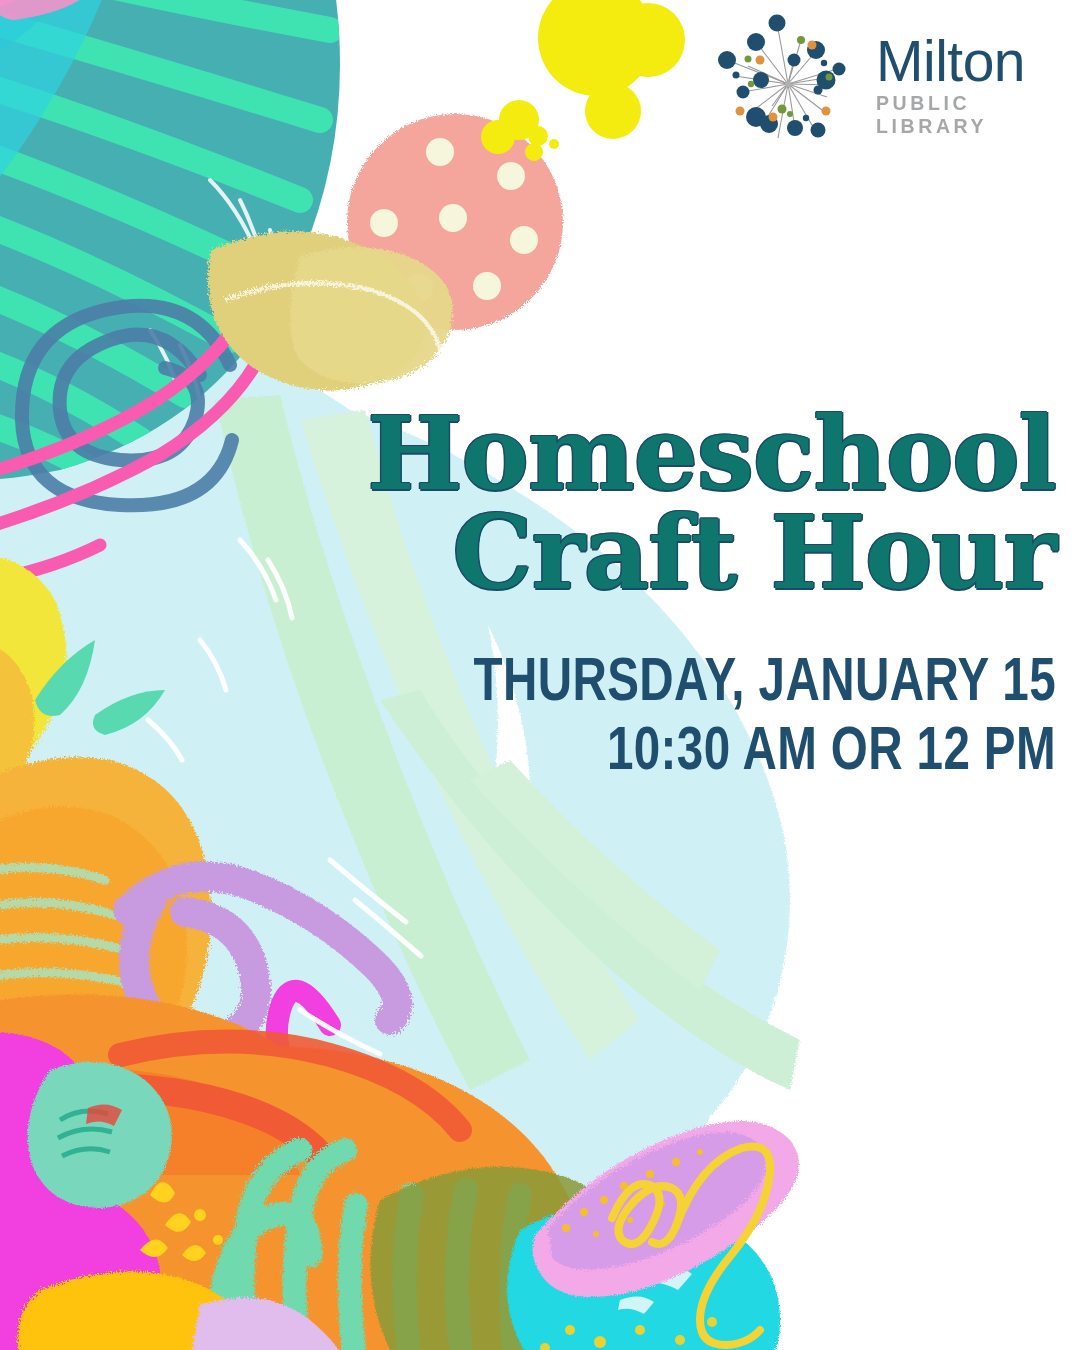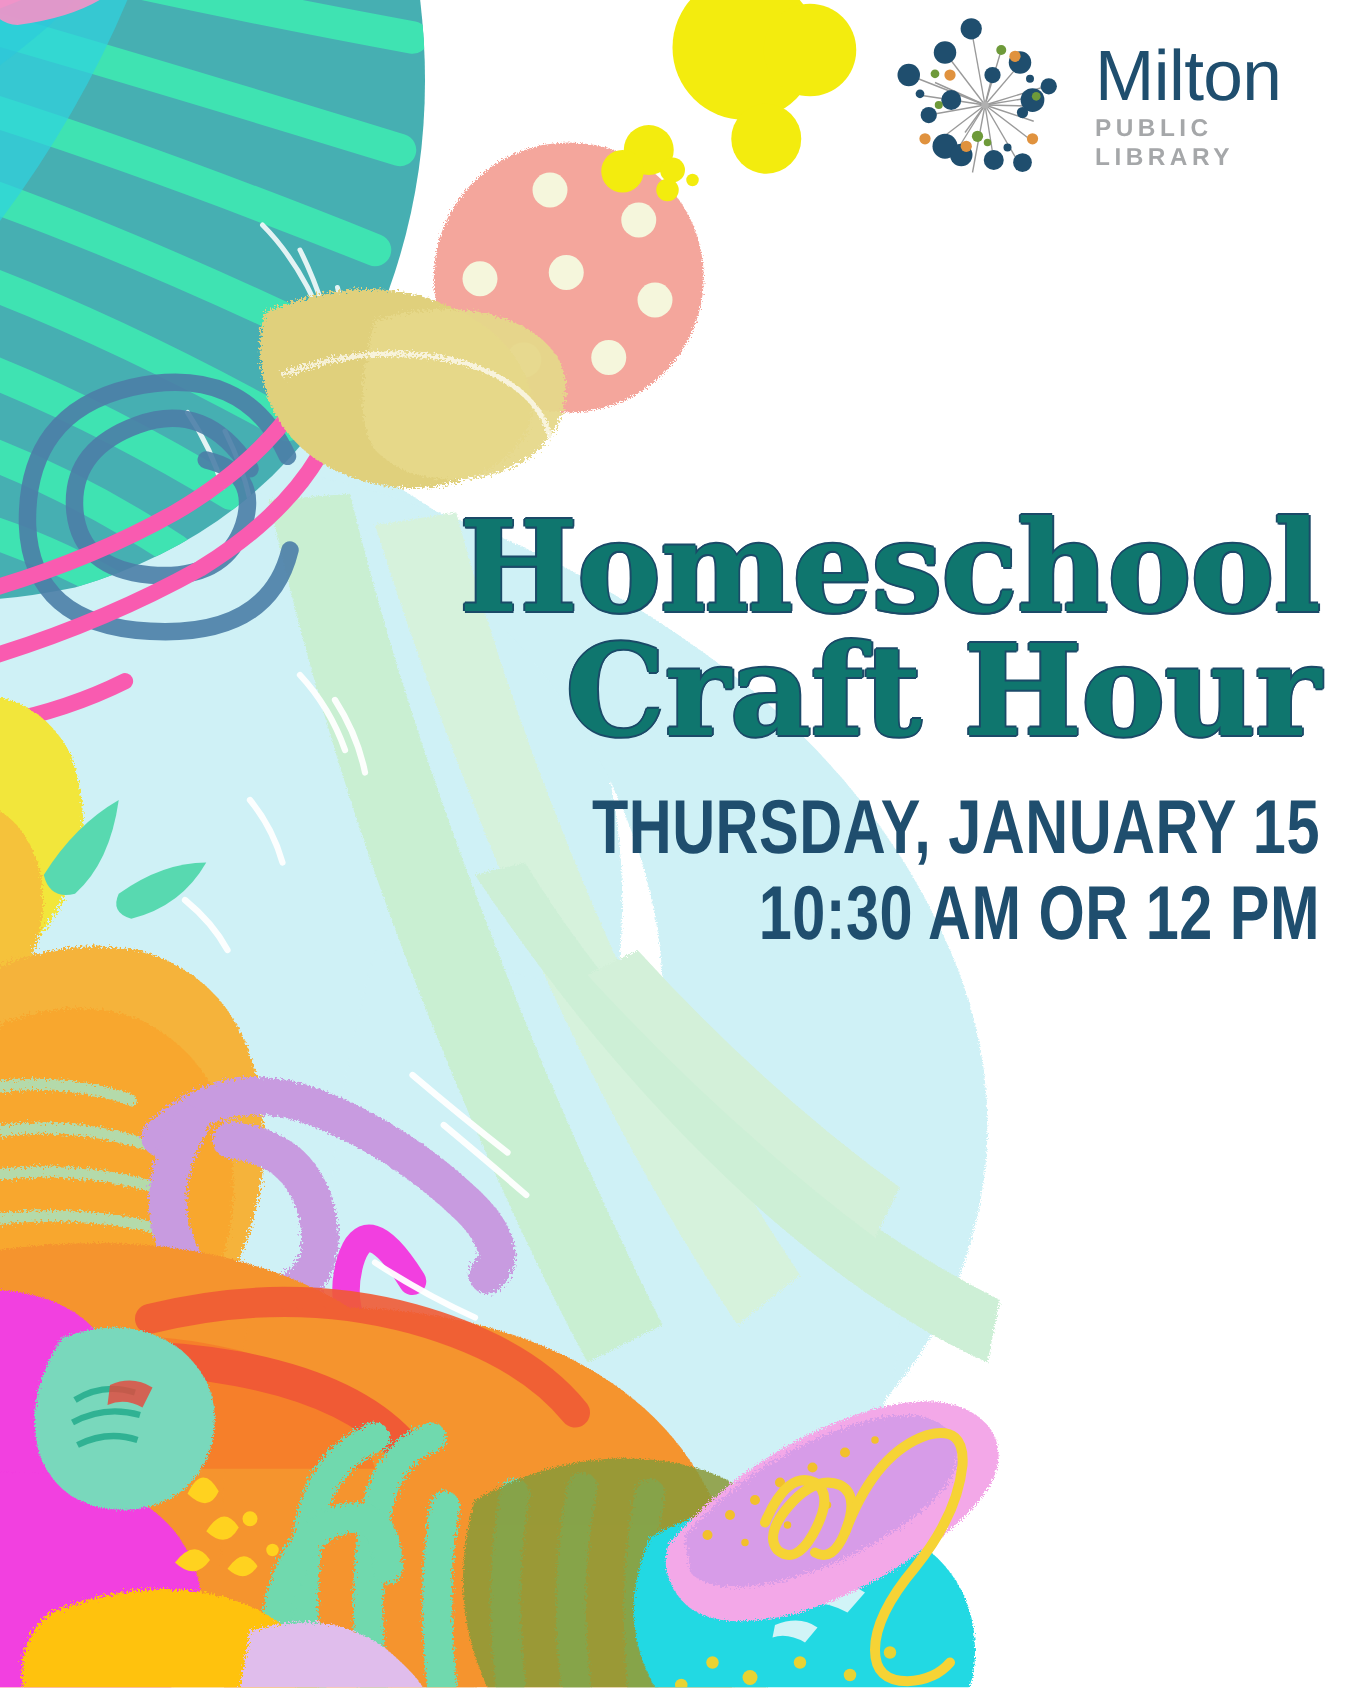--- a/index.html
+++ b/index.html
@@ -60,21 +60,21 @@
     margin:0;
     text-shadow:
        1.5px 0 0 #1B4A68, -1.5px 0 0 #1B4A68,
        0 1.5px 0 #1B4A68, 0 -1.5px 0 #1B4A68,
        1px 1px 0 #1B4A68, -1px -1px 0 #1B4A68;
   }
   .title .l1{display:block;}
   .title .l2{display:block;}
   .title .l3{display:block;}
 
-  .meta{margin-top:24px;}
+  .meta{margin-top:42px;}
   .meta-line{
     font-family:"Liberation Sans Narrow","Liberation Sans", sans-serif;
     color:#1F4E6E;
     font-weight:700;
     font-size:61px;
     line-height:1.13;
     letter-spacing:0.5px;
     transform:scaleX(0.78);
     transform-origin:right center;
     white-space:nowrap;

